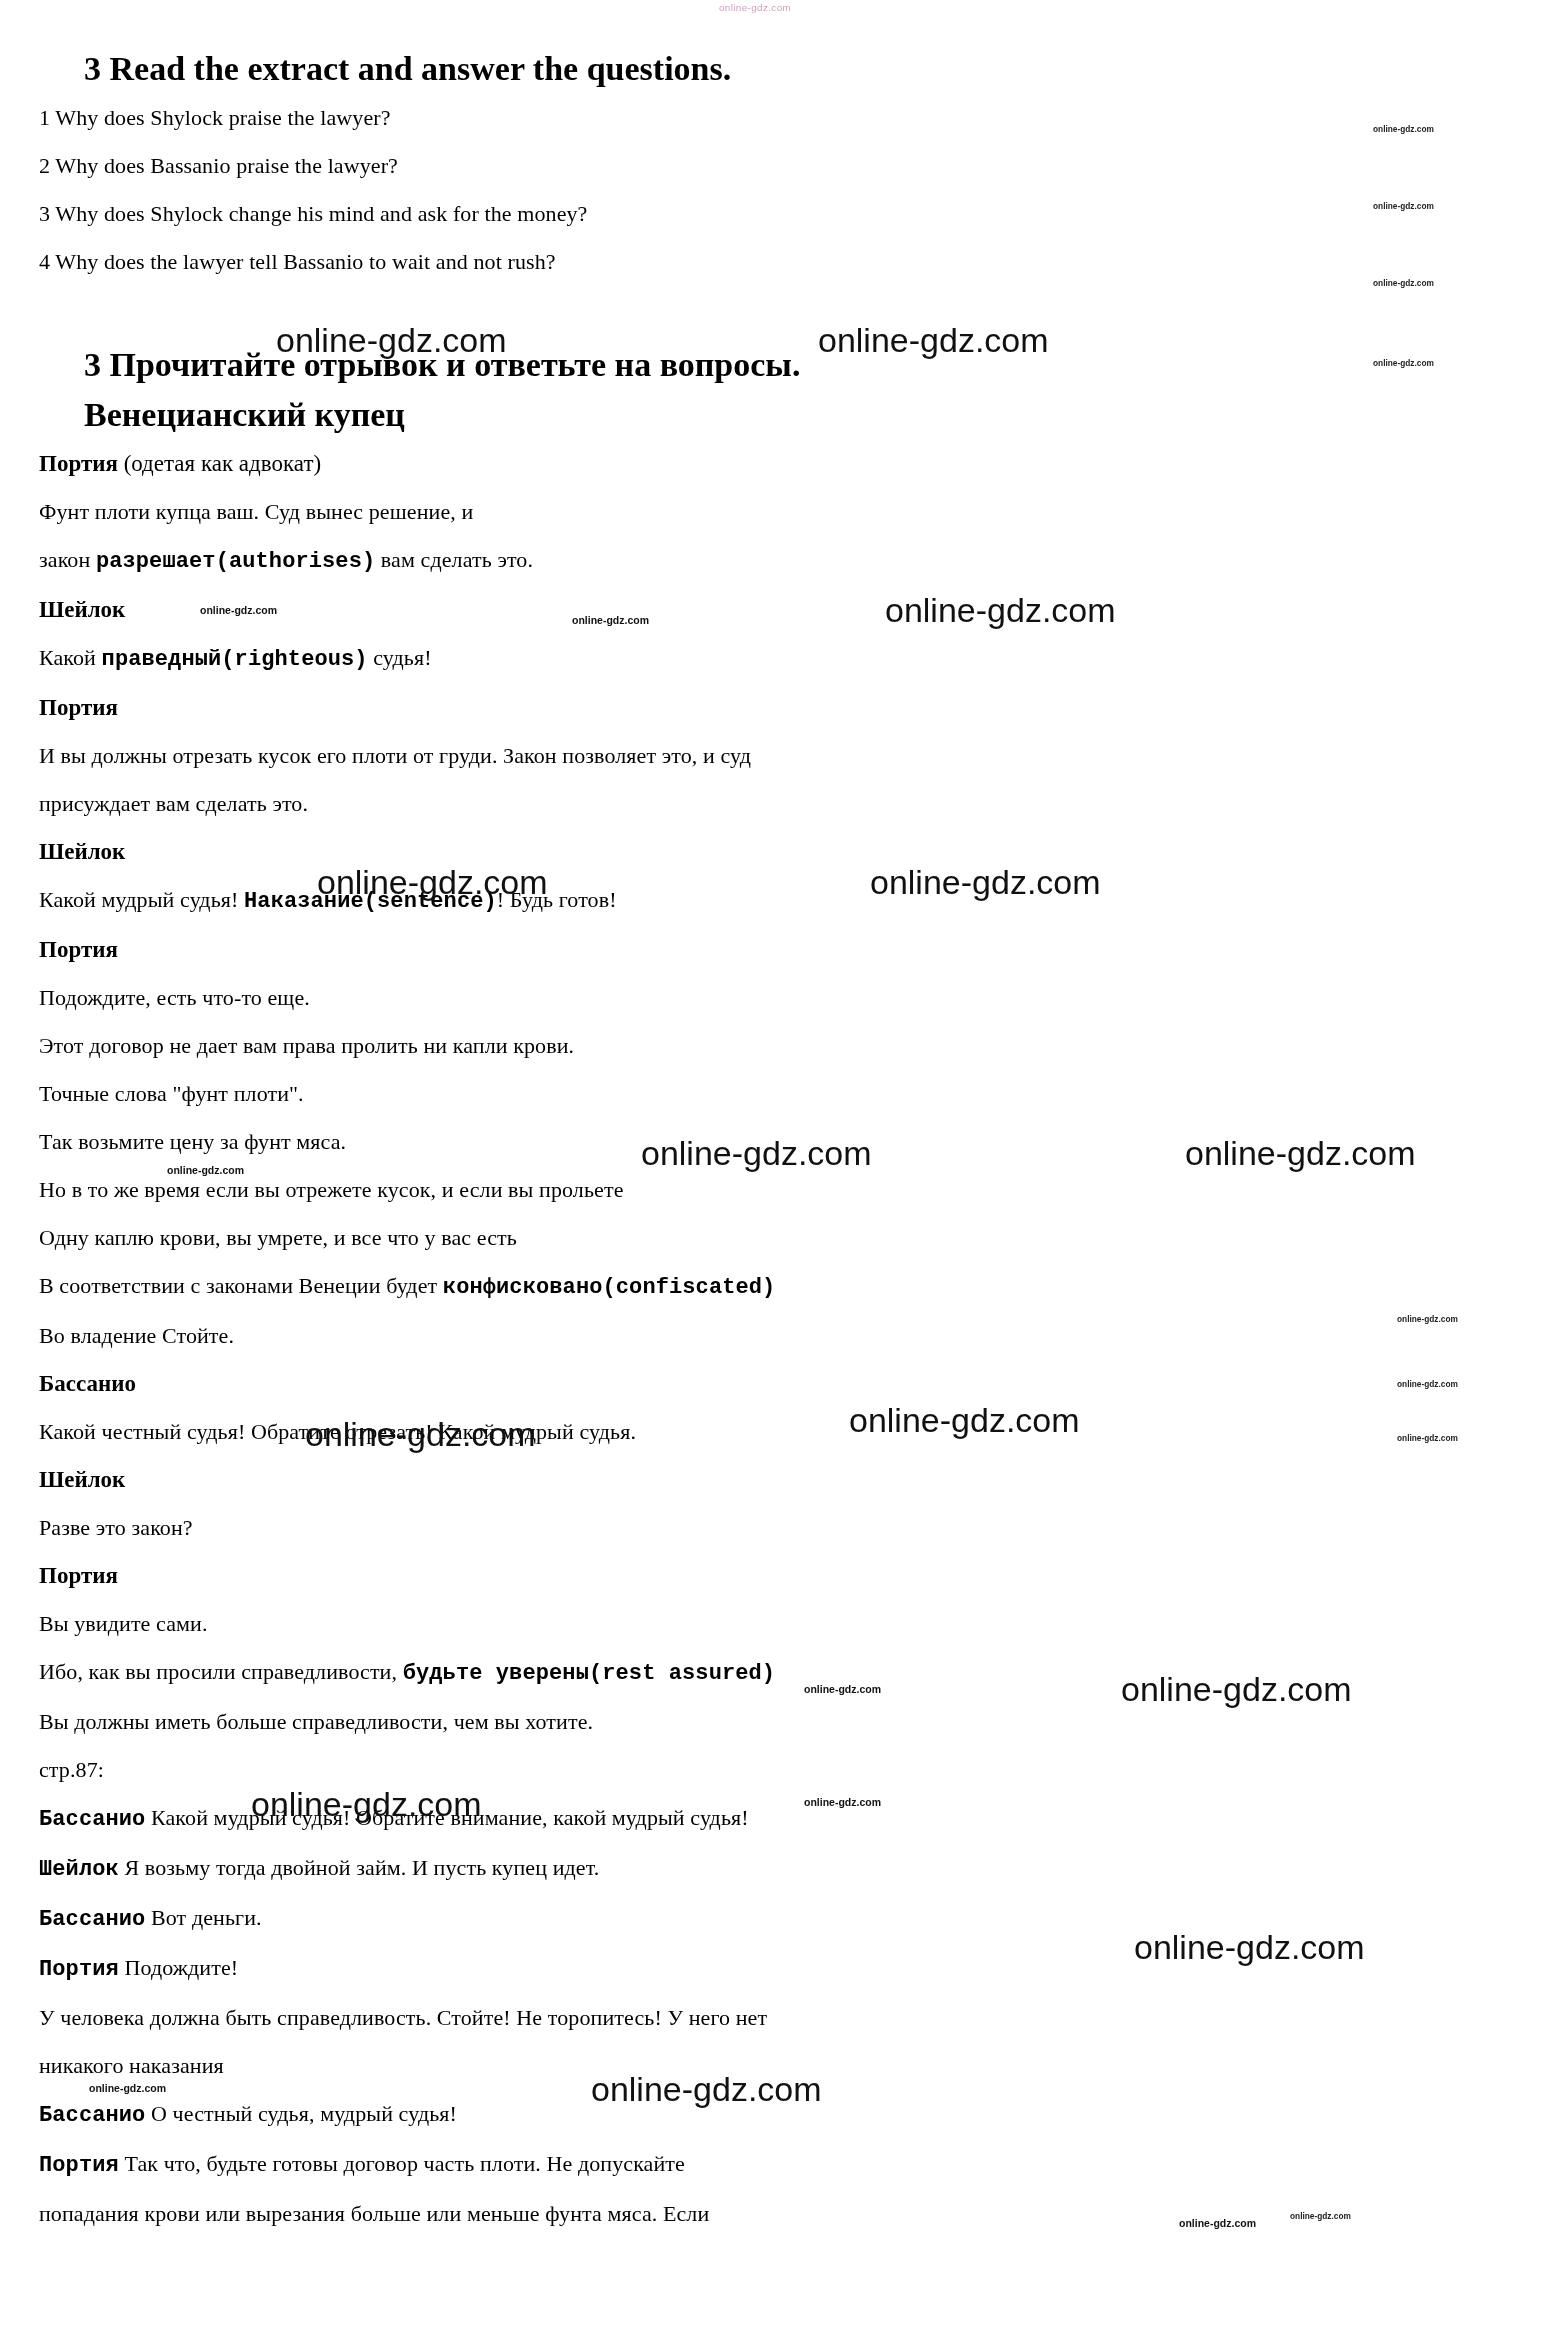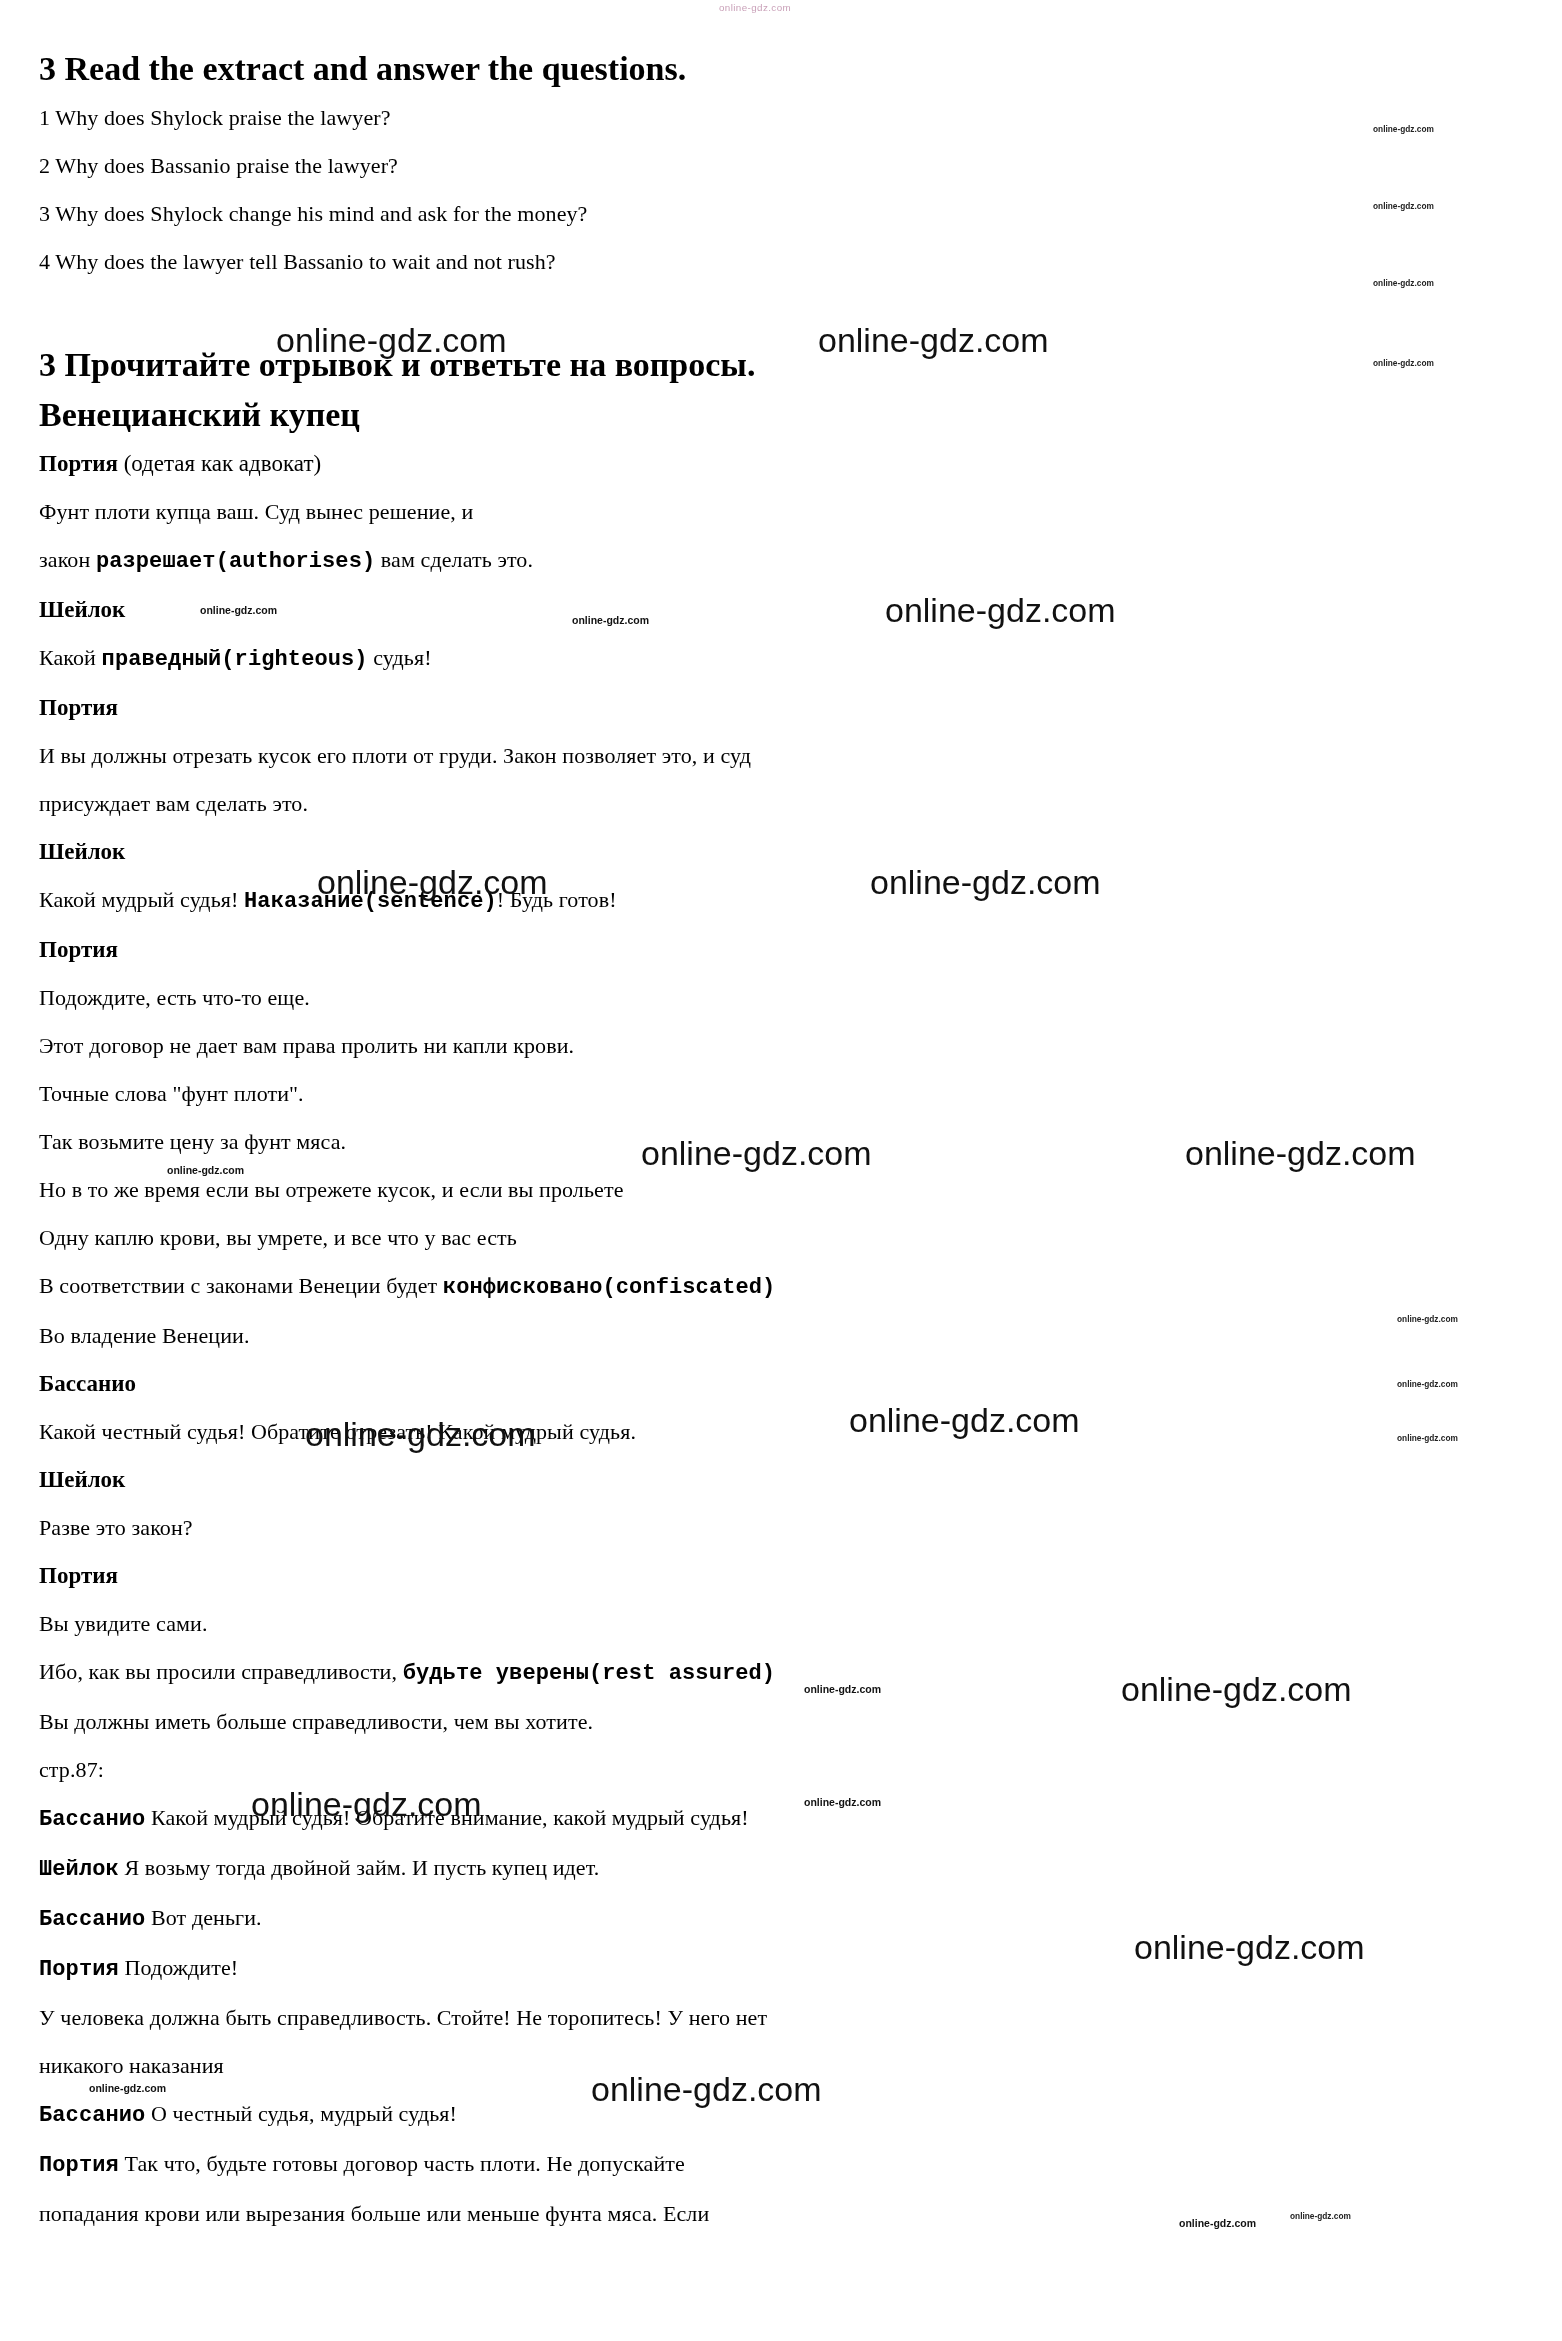--- a/index.html
+++ b/index.html
@@ -35,20 +35,21 @@
     letter-spacing: 0.1px;
   }
   .bold {
     font-weight: bold;
     font-family: Liberation Mono, monospace;
   }
   .heading {
     font-size: 34px;
     line-height: 50px;
     font-weight: bold;
+    margin-left: 45px;
   }
   .speaker {
     font-size: 23px;
     line-height: 48px;
     font-weight: bold;
   }
   .speaker .plain {
     font-weight: normal;
   }
 
@@ -129,21 +130,21 @@
     <div class="line">Какой мудрый судья! <span class="bold">Наказание(sentence)</span>! Будь готов!</div>
 
     <div class="speaker">Портия</div>
     <div class="line">Подождите, есть что-то еще.</div>
     <div class="line">Этот договор не дает вам права пролить ни капли крови.</div>
     <div class="line">Точные слова "фунт плоти".</div>
     <div class="line">Так возьмите цену за фунт мяса.</div>
     <div class="line">Но в то же время если вы отрежете кусок, и если вы прольете</div>
     <div class="line">Одну каплю крови, вы умрете, и все что у вас есть</div>
     <div class="line">В соответствии с законами Венеции будет <span class="bold">конфисковано(confiscated)</span></div>
-    <div class="line">Во владение Венеции.</div>
+    <div class="line">Во владение Стойте.</div>
 
     <div class="speaker">Бассанио</div>
     <div class="line">Какой честный судья! Обратите отрезать! Какой мудрый судья.</div>
 
     <div class="speaker">Шейлок</div>
     <div class="line">Разве это закон?</div>
 
     <div class="speaker">Портия</div>
     <div class="line">Вы увидите сами.</div>
     <div class="line">Ибо, как вы просили справедливости, <span class="bold">будьте уверены(rest assured)</span></div>

